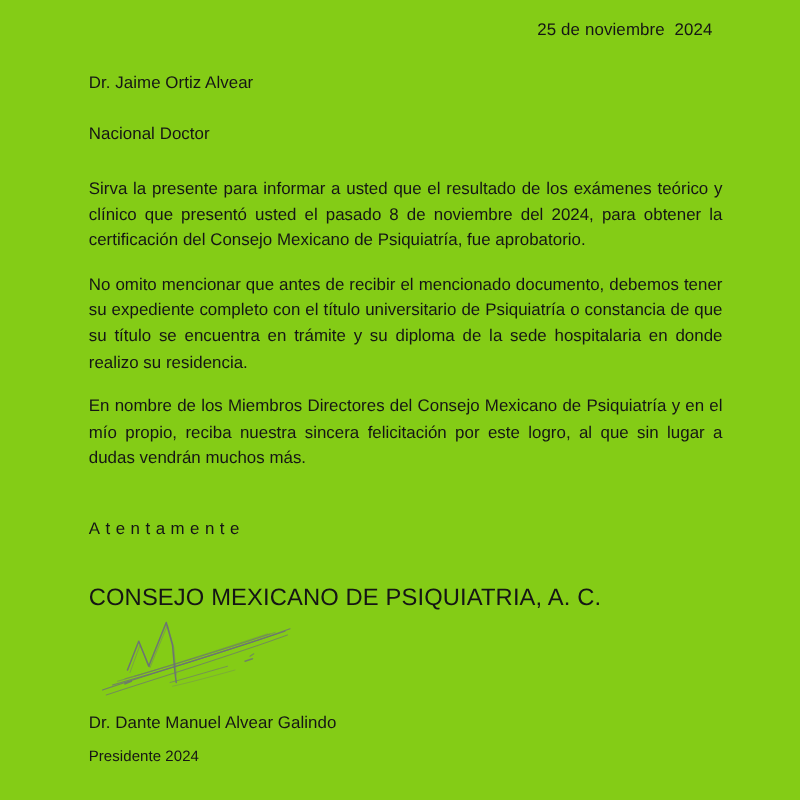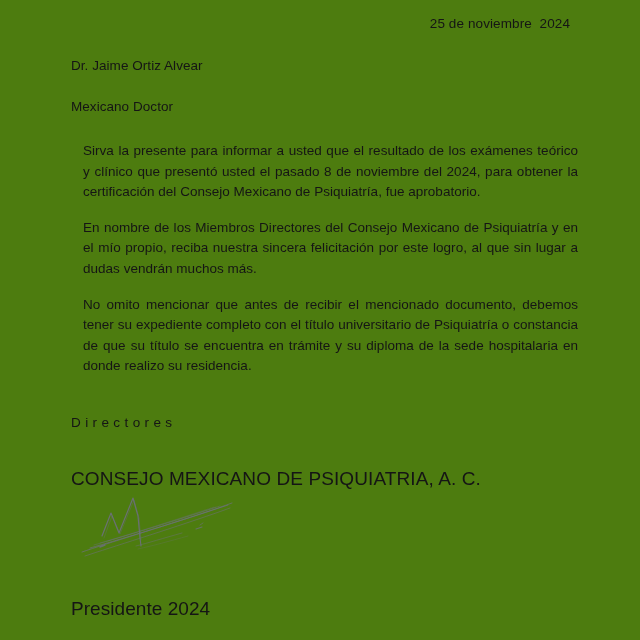--- a/index.html
+++ b/index.html
@@ -11,21 +11,21 @@
     width: 640px;
     height: 640px;
     font-family: "Liberation Sans", sans-serif;
     color: #1a1a1a;
     overflow: hidden;
   }
   .page {
     position: relative;
     width: 640px;
     height: 640px;
-    background: #4d7c0f;
+    background: #84cc16;
     box-sizing: border-box;
   }
   .date-line {
     position: absolute;
     top: 16px;
     right: 70px;
     font-size: 13.5px;
     letter-spacing: 0.1px;
     color: #151515;
     white-space: pre;
@@ -46,21 +46,21 @@
     font-size: 13.5px;
     color: #151515;
     margin: 0 0 27px 0;
     letter-spacing: 0.05px;
   }
   p.para {
     font-size: 13.5px;
     line-height: 20.6px;
     text-align: justify;
     text-justify: inter-word;
-    margin: 0 0 15px 12px;
+    margin: 0 0 15px 0;
     color: #151515;
     letter-spacing: 0.02px;
   }
   p.para:last-of-type {
     margin-bottom: 0;
   }
   .closing {
     position: absolute;
     left: 71px;
     top: 415px;
@@ -89,48 +89,48 @@
     left: 71px;
     top: 570px;
     font-size: 13.5px;
     letter-spacing: 0.05px;
     color: #151515;
   }
   .signer-title {
     position: absolute;
     left: 71px;
     top: 598px;
-    font-size: 19px;
+    font-size: 12px;
     letter-spacing: 0.05px;
     color: #151515;
   }
 </style>
 </head>
 <body>
 
 <div class="page">
 
   <div class="date-line">25 de noviembre  2024</div>
 
   <div class="body-block">
 
     <div class="addressee">Dr. Jaime Ortiz Alvear</div>
 
-    <div class="salutation">Mexicano Doctor</div>
+    <div class="salutation">Nacional Doctor</div>
 
     <p class="para">Sirva la presente para informar a usted que el resultado de los exámenes teórico y clínico que presentó usted el pasado 8 de noviembre del  2024, para obtener la certificación del Consejo Mexicano de Psiquiatría, fue aprobatorio.</p>
 
 
+    <p class="para">No omito mencionar que antes de recibir el mencionado documento, debemos tener su expediente completo con el título universitario de Psiquiatría o constancia de que su título se encuentra en trámite y su diploma de la sede hospitalaria en donde realizo su residencia.</p>
+
     <p class="para">En nombre de los Miembros Directores del Consejo Mexicano de Psiquiatría y en el mío propio, reciba nuestra sincera felicitación por este logro, al que sin lugar a dudas vendrán muchos más.</p>
-
-    <p class="para">No omito mencionar que antes de recibir el mencionado documento, debemos tener su expediente completo con el título universitario de Psiquiatría o constancia de que su título se encuentra en trámite y su diploma de la sede hospitalaria en donde realizo su residencia.</p>
 
   </div>
 
-  <div class="closing">Directores</div>
+  <div class="closing">Atentamente</div>
 
   <div class="org-name">CONSEJO MEXICANO DE PSIQUIATRIA, A. C.</div>
 
   <div class="signature-mark">
     <svg width="180" height="78" viewBox="0 0 180 78" fill="none" xmlns="http://www.w3.org/2000/svg">
       <g stroke="#6b7078" fill="none" stroke-linecap="round" stroke-linejoin="round">
         <path d="M4 66 C 30 57, 80 42, 132 25 L 150 19" stroke-width="0.9" opacity="0.85"></path>
         <path d="M7 70 C 34 61, 86 45, 138 27 L 152 22" stroke-width="0.8" opacity="0.7"></path>
         <path d="M12 62 C 40 54, 90 39, 140 22 L 154 17" stroke-width="0.9" opacity="0.8"></path>
         <path d="M16 59 C 44 51, 94 36, 142 20" stroke-width="0.7" opacity="0.6"></path>
@@ -140,16 +140,17 @@
         <path d="M26 52 L 34 30 L 42 48 L 56 14 L 61 32 L 63 54" stroke-width="0.7" opacity="0.5"></path>
         <path d="M58 60 C 70 57, 86 52, 104 47" stroke-width="0.8" opacity="0.6"></path>
         <path d="M60 63 C 74 60, 92 55, 110 50" stroke-width="0.6" opacity="0.45"></path>
         <path d="M118 43 L 124 41" stroke-width="1.1" opacity="0.8"></path>
         <path d="M122 39 L 125 37" stroke-width="0.9" opacity="0.7"></path>
         <path d="M22 61 L 27 59" stroke-width="1.4" opacity="0.85"></path>
       </g>
     </svg>
   </div>
 
+  <div class="signer-name">Dr. Dante Manuel Alvear Galindo</div>
 
   <div class="signer-title">Presidente 2024</div>
 
 </div>
 
 </body></html>

